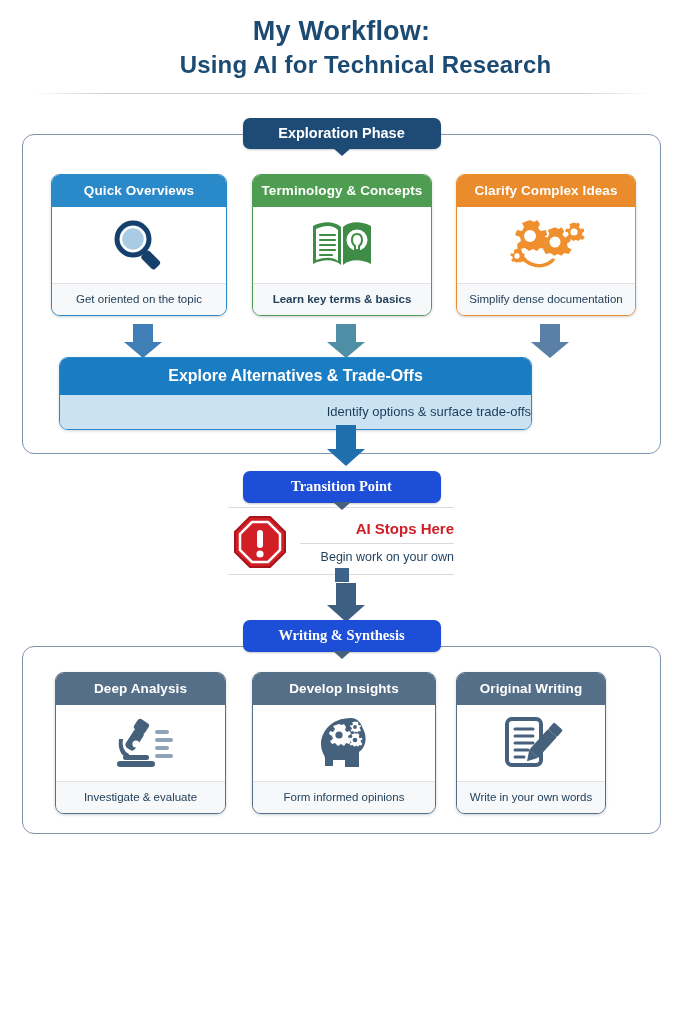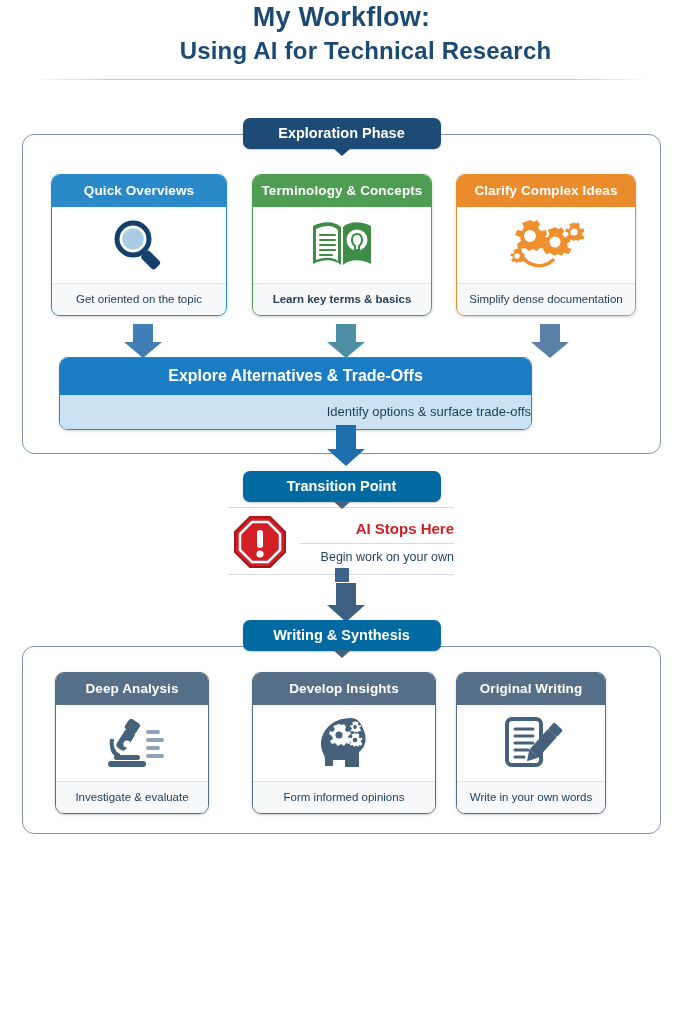--- a/index.html
+++ b/index.html
@@ -5,21 +5,21 @@
   * { box-sizing: border-box; margin: 0; padding: 0; }
   body {
     width: 683px; height: 1024px;
     background: #ffffff;
     font-family: "Liberation Sans", sans-serif;
     position: relative;
     overflow: hidden;
   }
 
   
-  .title-wrap { text-align: center; }
+  .title-wrap { padding-top: 14px; text-align: center; }
   .title-line {
     color: #1b4a72;
     font-weight: bold;
     letter-spacing: .2px;
   }
   .title-line-1 { font-size: 27px; line-height: 34px; }
   .title-line-2 { font-size: 24px; line-height: 33px; margin-left: 48px; }
   .title-rule {
     margin: 12px auto 0;
     width: 620px; height: 1px;
@@ -33,21 +33,21 @@
     background: #1d4b75;
     color: #ffffff;
     font-size: 14.5px; font-weight: bold;
     text-align: center;
     border-radius: 7px;
     padding: 7px 0 8px;
     width: 198px;
     z-index: 6;
     box-shadow: 0 1px 2px rgba(0,0,0,.22);
   }
-  .pill.slate { background: #0369a1; }
+  .pill.slate { background: #1d4ed8; font-family: Liberation Serif, serif; }
   .pill .notch {
     position: absolute; left: 50%; bottom: -7px;
     transform: translateX(-50%);
     width: 0; height: 0;
     border-left: 9px solid transparent;
     border-right: 9px solid transparent;
     border-top: 8px solid #1d4b75;
   }
   .pill.slate .notch { border-top-color: #46617c; }
 
@@ -101,21 +101,21 @@
   .card.orange { border: 1.6px solid #ea8c2c; }
   .card.orange .card-head { background: #ea8c2c; }
   .card.slate  { border: 1.6px solid #566f88; }
   .card.slate  .card-head { background: #566f88; }
 
   
   #card-quick-overviews { left: 51px;  top: 174px; }
   #card-terminology     { left: 252px; top: 174px; width: 180px; }
   #card-clarify         { left: 456px; top: 174px; width: 180px; }
   
-  #card-deep-analysis   { left: 55px;  top: 672px; width: 154px; }
+  #card-deep-analysis   { left: 55px;  top: 672px; width: 171px; }
   #card-develop-insights{ left: 252px; top: 672px; width: 184px; }
   #card-original-writing{ left: 456px; top: 672px; width: 150px; }
 
   
   #explore-banner {
     position: absolute;
     left: 51px; top: 357px; width: 473px;
     border-radius: 9px; overflow: hidden;
     border: 1.5px solid #2a89c8;
     box-shadow: 0 1px 3px rgba(20,40,60,.2);

